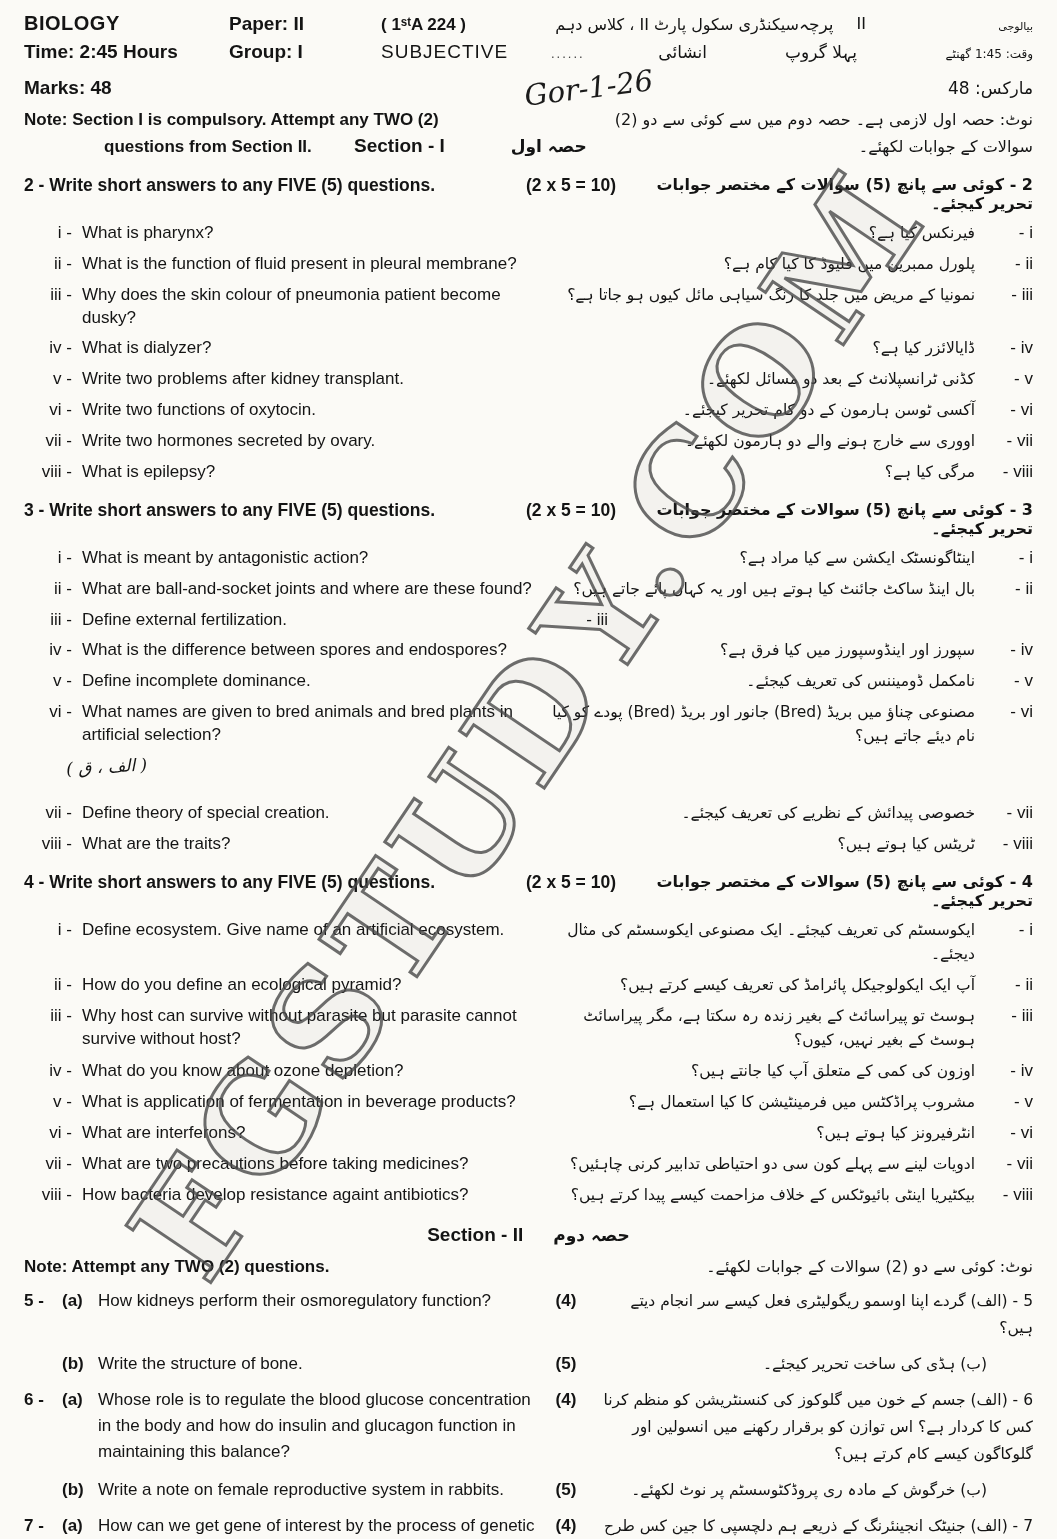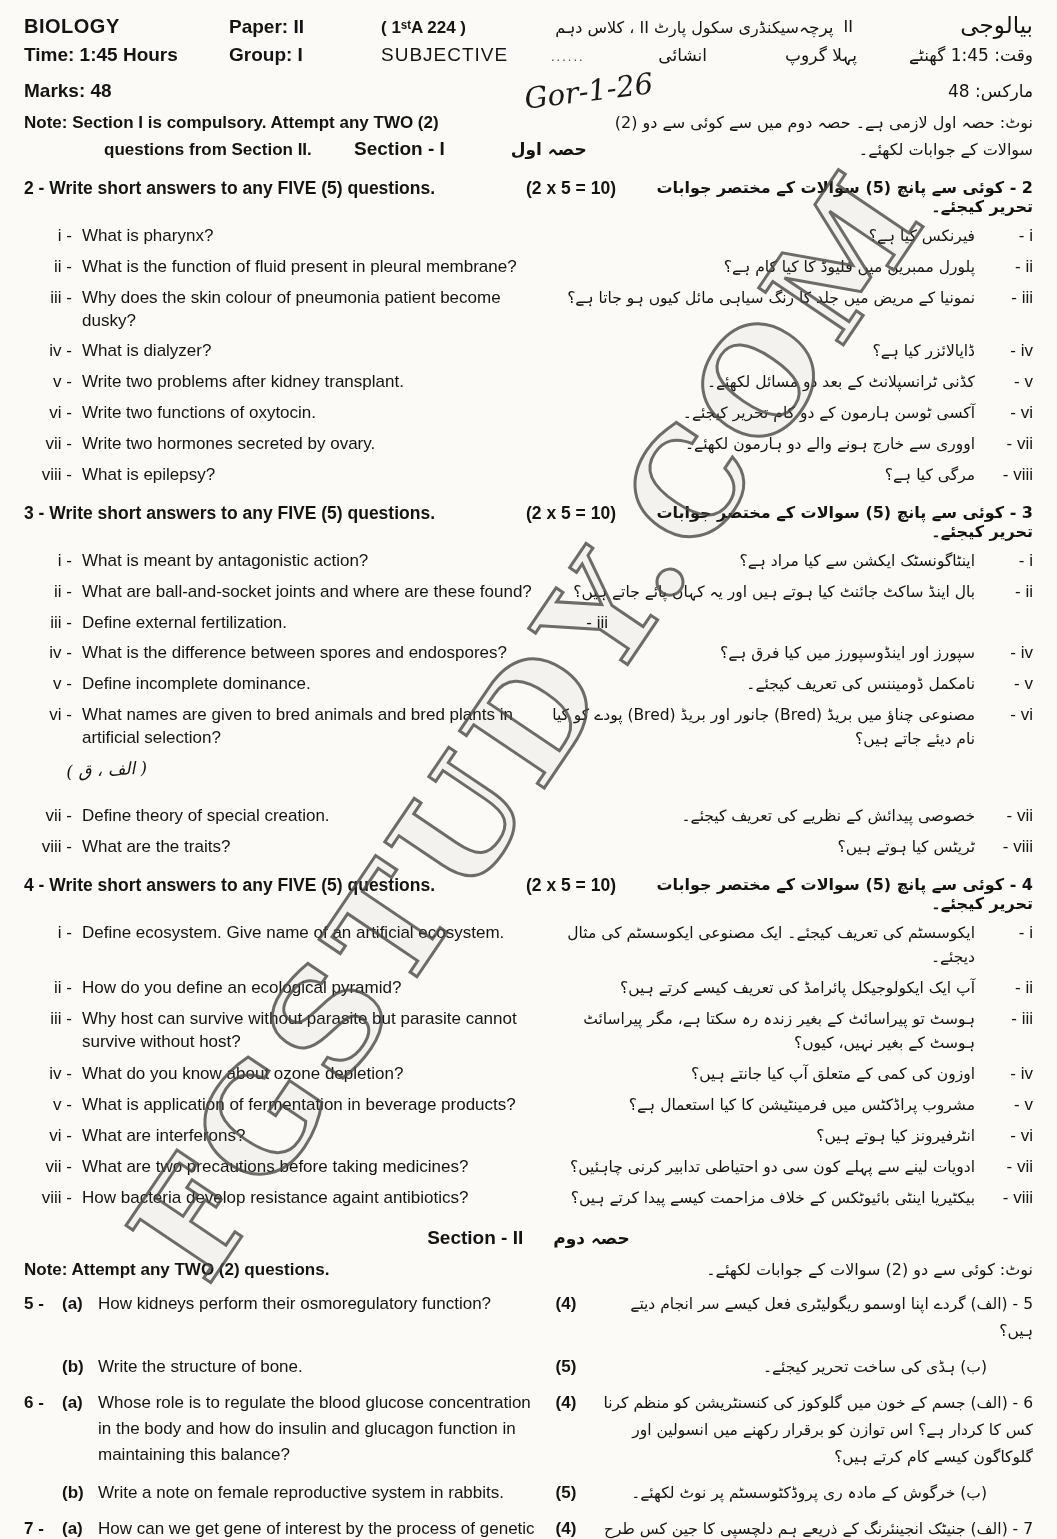--- a/index.html
+++ b/index.html
@@ -9,29 +9,29 @@
   .ur{font-family:"DejaVu Sans",sans-serif}
   
   .hrow{display:flex;align-items:baseline}
   .h1{margin-bottom:6px;font-size:19px}
   .h2{margin-bottom:8px;font-size:19px}
   .h3{margin-bottom:2px;font-size:19px;align-items:center}
   .w-sub{width:205px;font-weight:bold;font-size:20px;letter-spacing:.5px}
   .w-paper{width:152px;font-weight:bold}
   .w-code{width:120px;font-weight:bold;font-size:17px}
   .w-title{width:298px;font-size:16px}
-  .w-purh{width:112px;display:flex;gap:10px;font-size:17px}
-  .w-subur{flex:1;text-align:right;font-size:23px}
+  .w-purh{width:112px;display:flex;gap:23px;font-size:17px}
+  .w-subur{flex:1;text-align:right;font-size:11px}
   .w-time{width:205px;font-weight:bold}
   .w-group{width:152px;font-weight:bold}
   .w-type{width:170px;font-weight:normal;letter-spacing:1px}
   .w-dots{width:64px;font-size:13px;color:#444;letter-spacing:2px}
   .w-typeur{width:92px;font-size:17px}
   .w-groupur{width:150px;font-size:17px}
-  .w-timeur{flex:1;text-align:right;font-size:17px}
+  .w-timeur{flex:1;text-align:right;font-size:12px}
   .w-marks{width:205px;font-weight:bold}
   .hand{font-family:"DejaVu Serif",serif;font-style:italic;font-size:29px;transform:rotate(-7deg);color:#1b1b1b}
   
   .noterow{display:flex;align-items:baseline;font-size:17px;line-height:26px}
   .n-en1{width:545px;font-weight:bold}
   .n-ur{flex:1;text-align:right;direction:rtl;font-size:16px}
   .n-en2{width:330px;padding-left:80px;font-weight:bold}
   .sec1{font-size:19px;font-weight:bold}
   .sec1ur{font-size:17px;font-weight:bold;margin:0 60px 0 66px}
   
@@ -78,21 +78,21 @@
     <span class="w-code">( 1ˢᵗA 224 )</span>
     <span class="w-title ur" dir="rtl">سیکنڈری سکول پارٹ II ، کلاس دہم</span>
     <span class="w-purh">
       <span class="ur">پرچہ</span>
       <span>II</span>
     </span>
     <span class="w-subur ur">بیالوجی</span>
   </div>
 
   <div class="hrow h2">
-    <span class="w-time">Time: 1:45 Hours</span>
+    <span class="w-time">Time: 2:45 Hours</span>
     <span class="w-group">Group: I</span>
     <span class="w-type">SUBJECTIVE</span>
     <span class="w-dots">......</span>
     <span class="w-typeur ur" dir="rtl">انشائی</span>
     <span class="w-groupur ur" dir="rtl">پہلا گروپ</span>
     <span class="w-timeur ur" dir="rtl">وقت: 1:45 گھنٹے</span>
   </div>
 
   <div class="hrow h3" style="justify-content:space-between">
     <span class="w-marks">Marks: 48</span>

